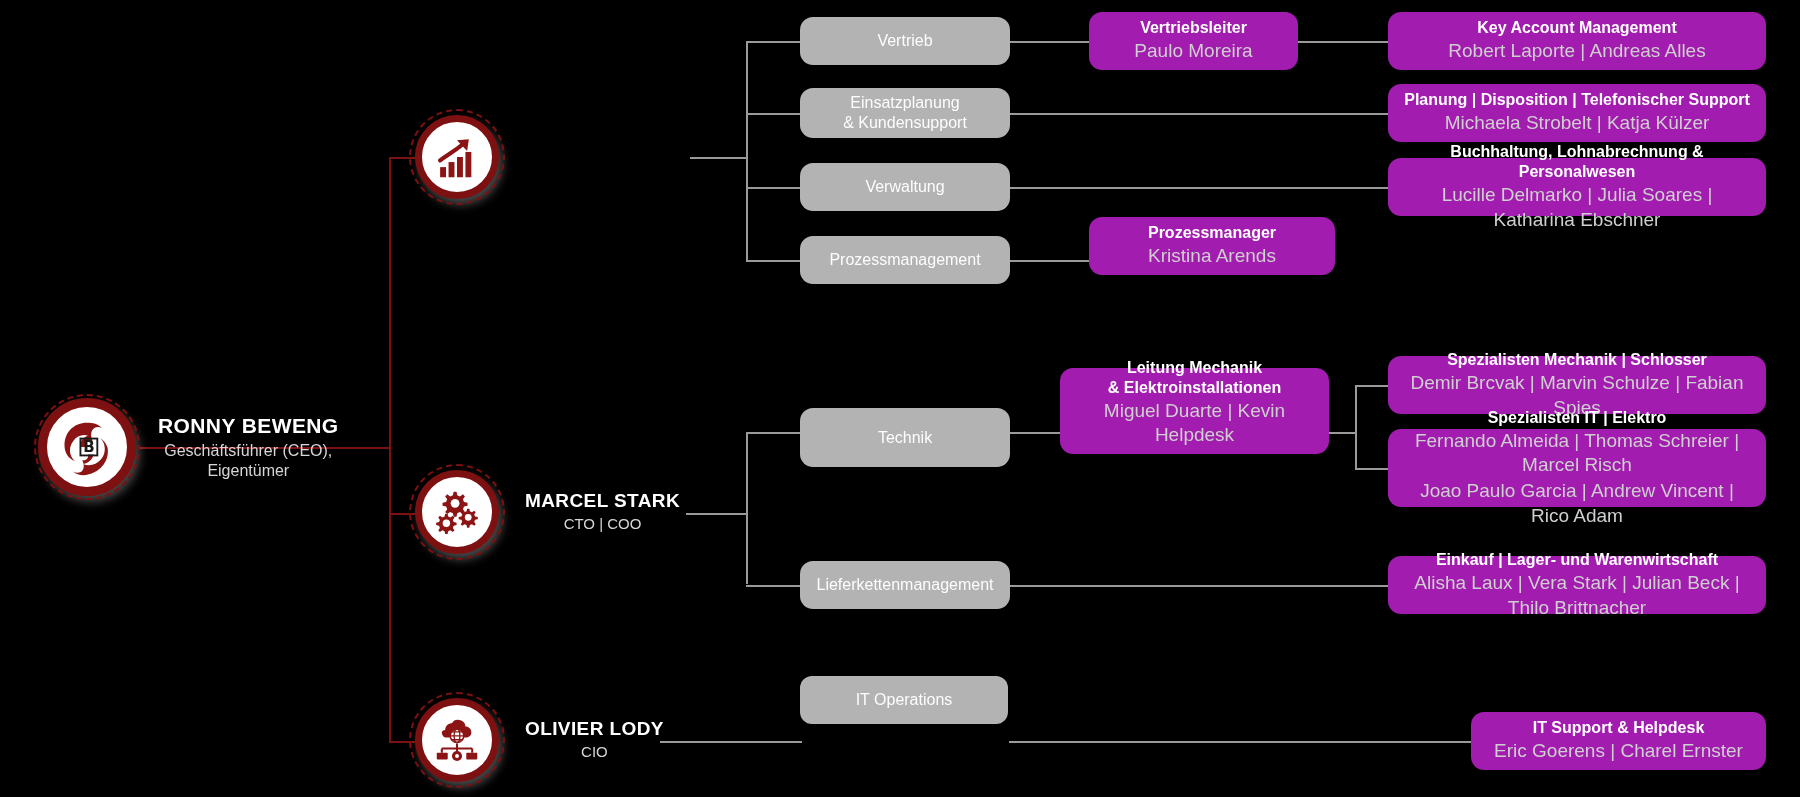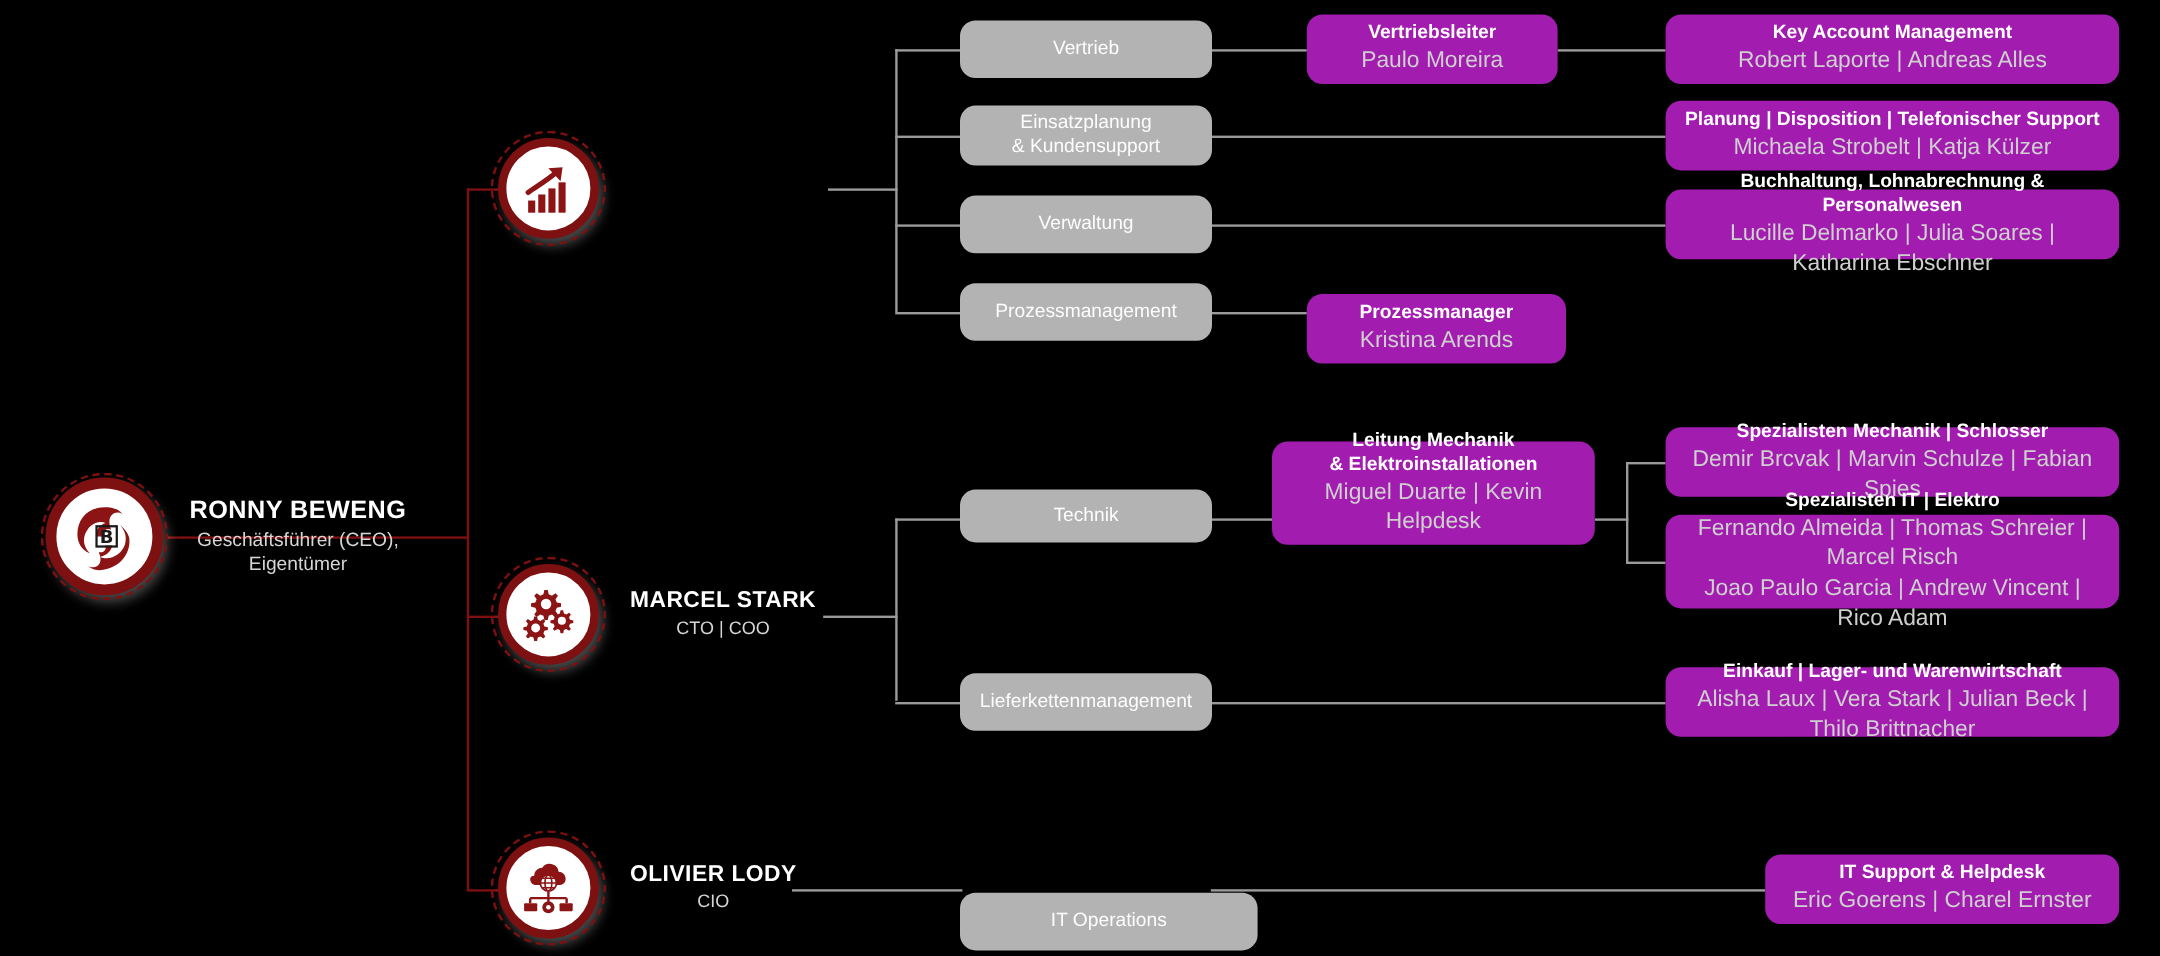--- a/index.html
+++ b/index.html
@@ -189,29 +189,29 @@
   </div>
 
   <div class="box dept" style="left:800px;top:163px;width:210px;height:48px;">
     <div class="t1">Verwaltung</div>
   </div>
 
   <div class="box dept" style="left:800px;top:236px;width:210px;height:48px;">
     <div class="t1">Prozessmanagement</div>
   </div>
 
-  <div class="box dept" style="left:800px;top:408px;width:210px;height:44px;">
+  <div class="box dept" style="left:800px;top:408px;width:210px;height:59px;">
     <div class="t1">Technik</div>
   </div>
 
   <div class="box dept" style="left:800px;top:561px;width:210px;height:48px;">
     <div class="t1">Lieferkettenmanagement</div>
   </div>
 
-  <div class="box dept" style="left:800px;top:744px;width:248px;height:48px;">
+  <div class="box dept" style="left:800px;top:676px;width:208px;height:48px;border-radius:12px;">
     <div class="t1">IT Operations</div>
   </div>
 
   <div class="box team" style="left:1089px;top:12px;width:209px;height:58px;">
     <div class="t1">Vertriebsleiter</div>
     <div class="t2">Paulo Moreira</div>
   </div>
 
   <div class="box team" style="left:1388px;top:12px;width:378px;height:58px;">
     <div class="t1">Key Account Management</div>
@@ -221,21 +221,21 @@
   <div class="box team" style="left:1388px;top:84px;width:378px;height:58px;">
     <div class="t1">Planung | Disposition | Telefonischer Support</div>
     <div class="t2">Michaela Strobelt | Katja Külzer</div>
   </div>
 
   <div class="box team" style="left:1388px;top:158px;width:378px;height:58px;">
     <div class="t1">Buchhaltung, Lohnabrechnung &amp; Personalwesen</div>
     <div class="t2">Lucille Delmarko | Julia Soares | Katharina Ebschner</div>
   </div>
 
-  <div class="box team" style="left:1089px;top:245px;width:216px;height:58px;">
+  <div class="box team" style="left:1089px;top:217px;width:246px;height:58px;">
     <div class="t1">Prozessmanager</div>
     <div class="t2">Kristina Arends</div>
   </div>
 
   <div class="box team" style="left:1060px;top:368px;width:269px;height:86px;justify-content:flex-end;">
     <div class="t1">Leitung Mechanik</div>
     <div class="t1">&amp; Elektroinstallationen</div>
     <div class="t2">Miguel Duarte | Kevin Helpdesk</div>
   </div>
 

